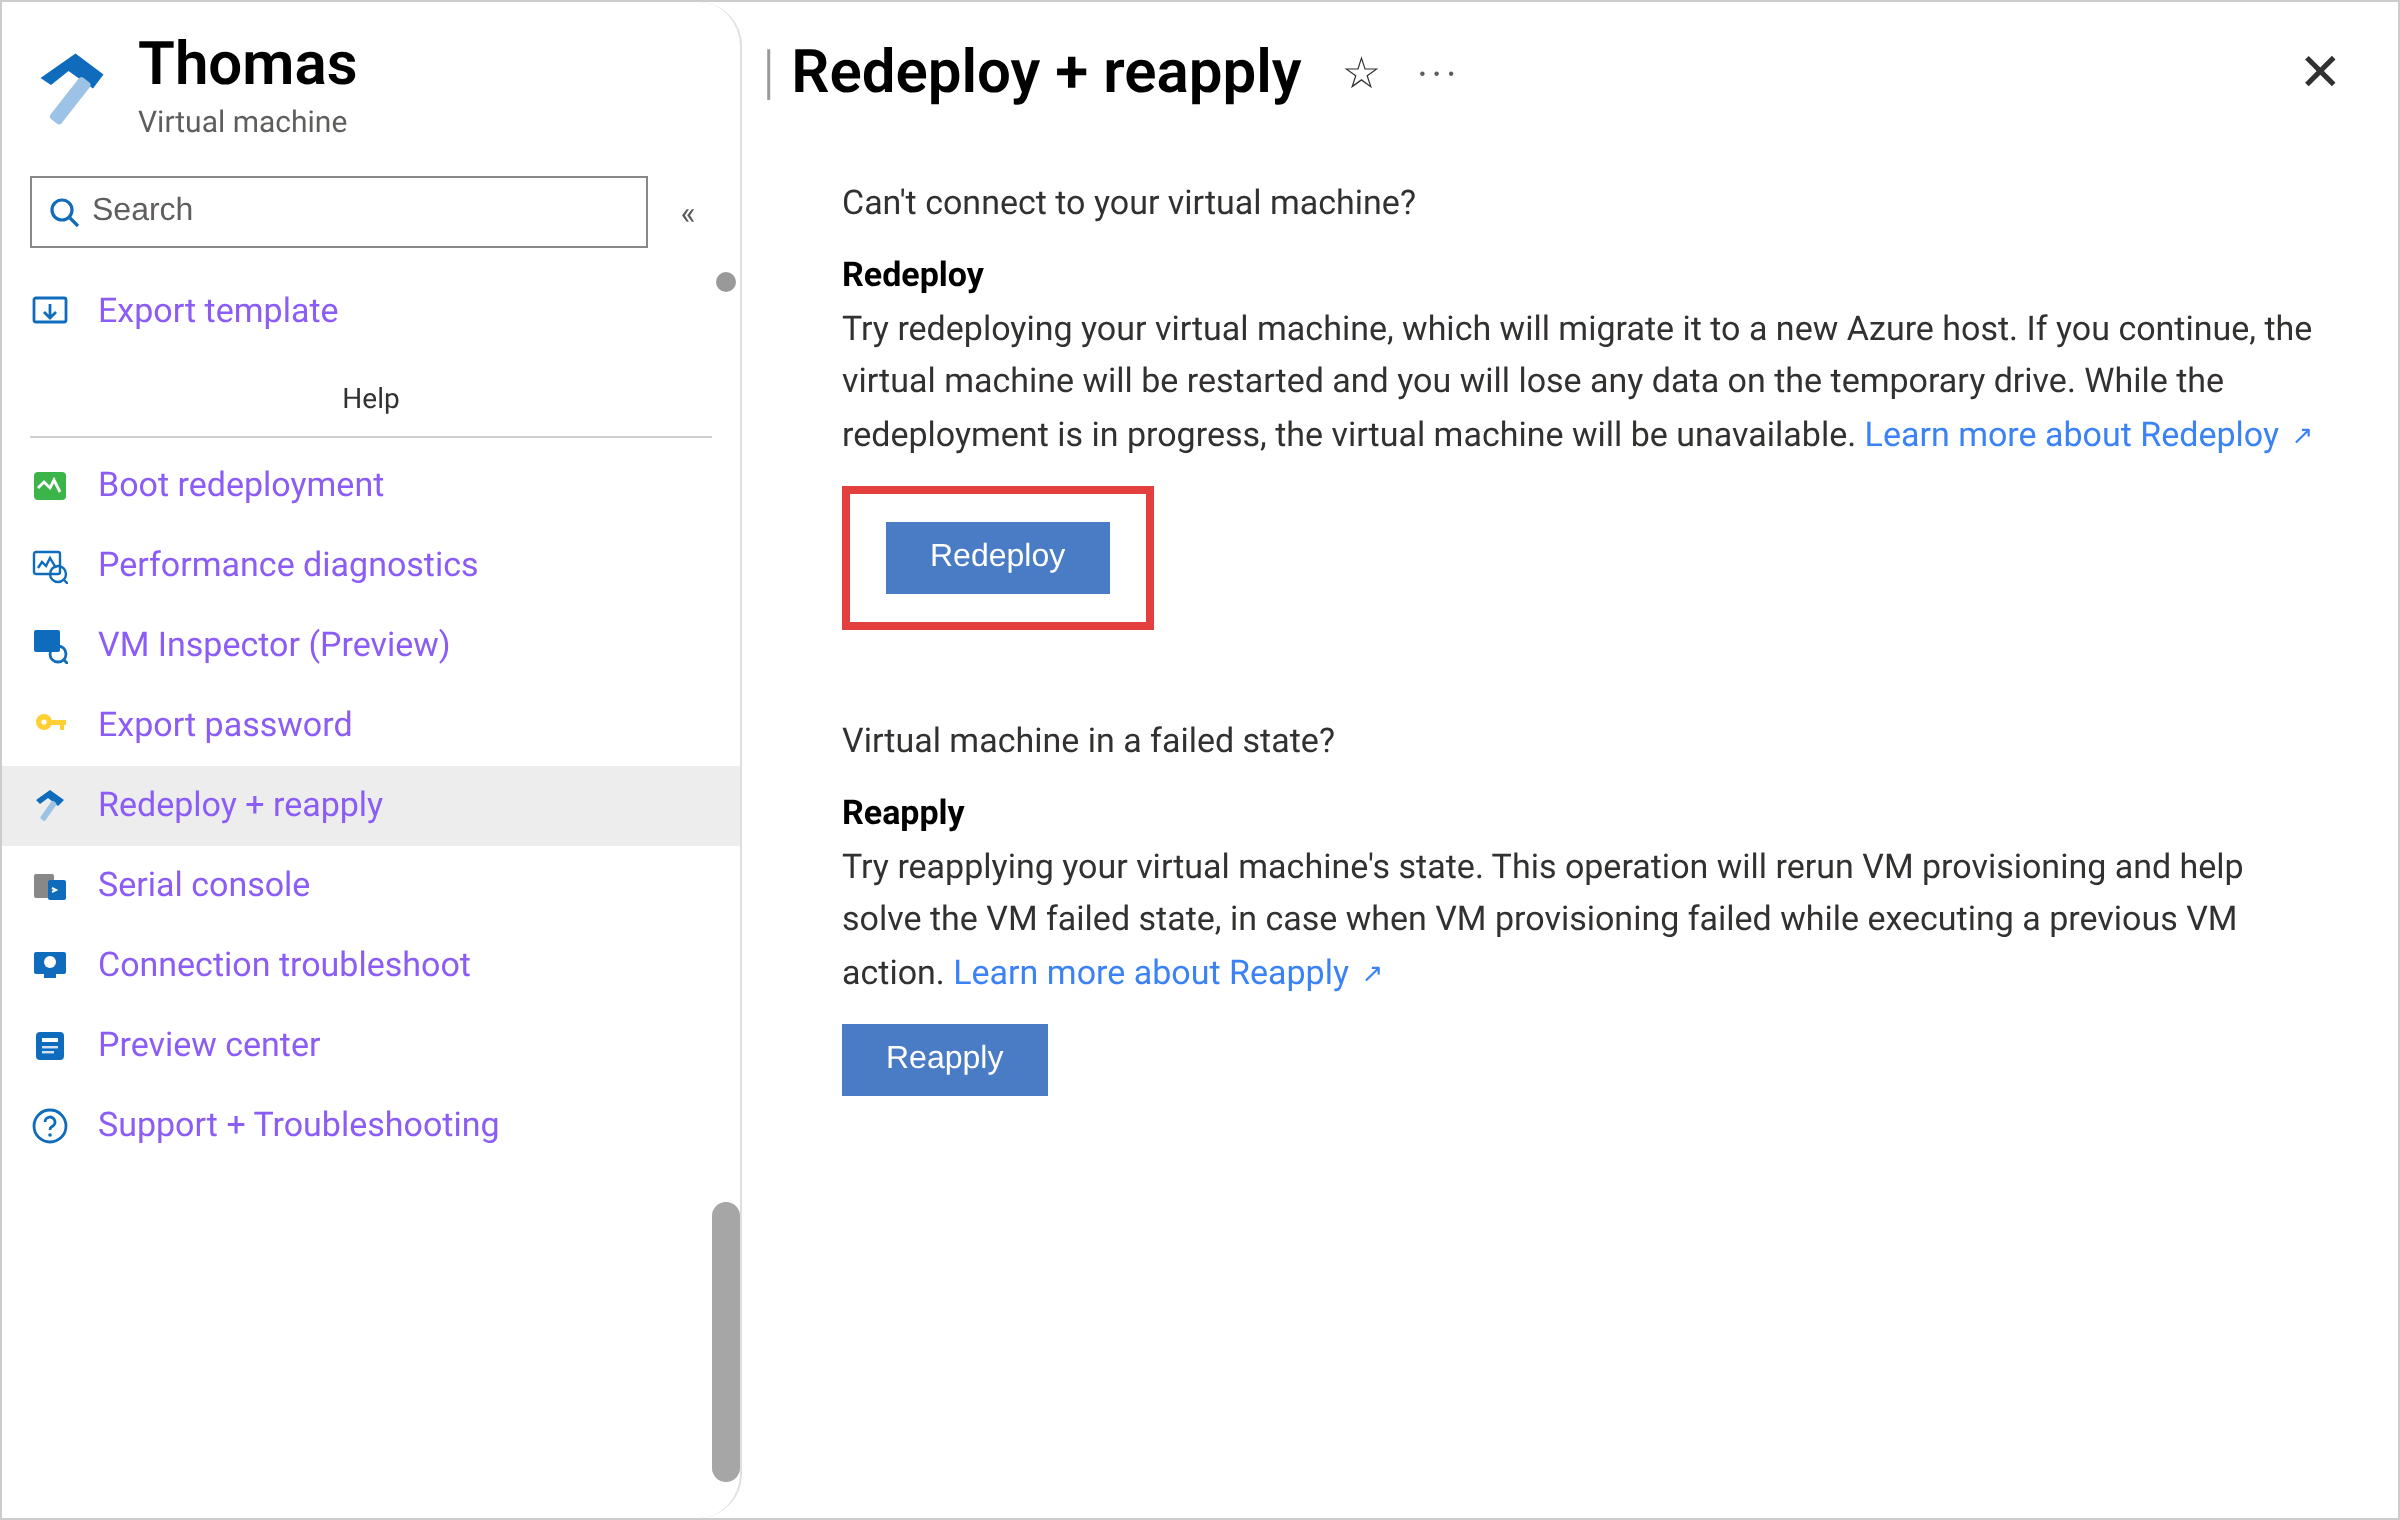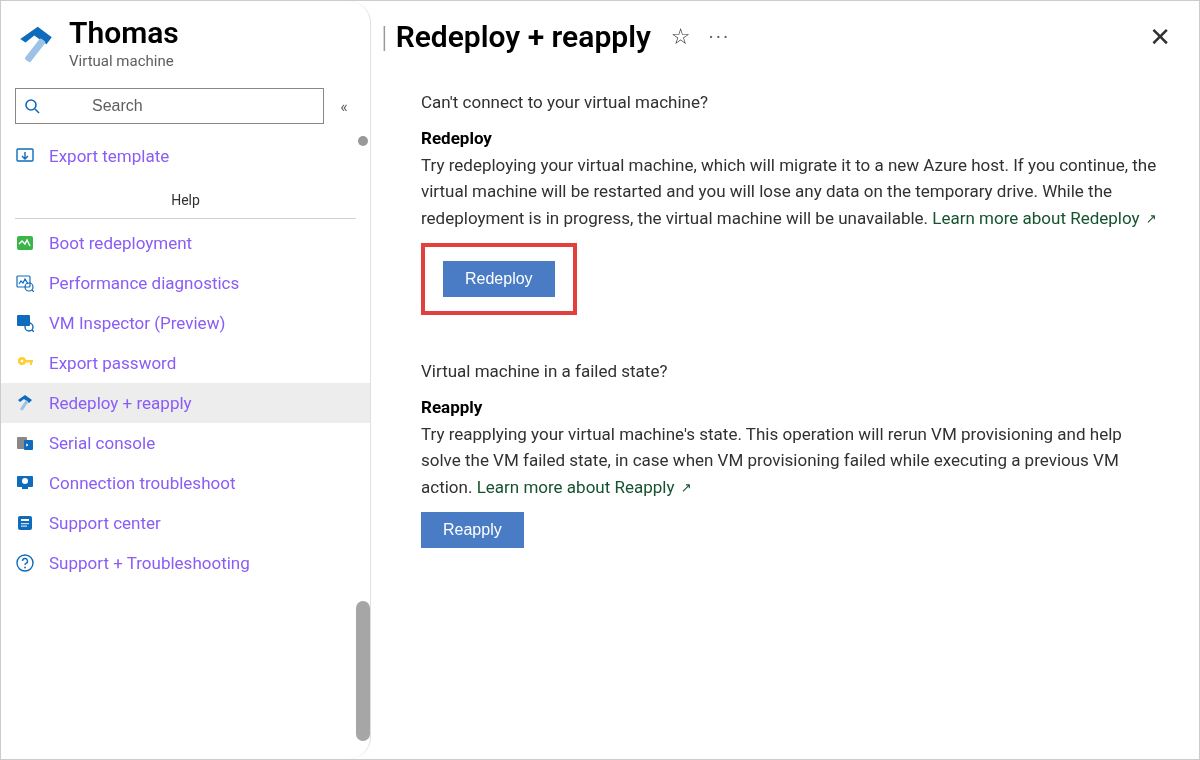--- a/index.html
+++ b/index.html
@@ -44,21 +44,20 @@
   .side-head .vm-type {
     font-size: 15px; color: #605e5c; margin-top: 2px;
   }
   .search-row {
     display: flex; align-items: center; padding: 8px 14px 12px 14px;
   }
   .search-box {
     flex: 1; display: flex; align-items: center;
     border: 1px solid #8a8886; height: 36px; padding: 0 8px;
     background: #fff;
-    gap: 46px;
   }
   .search-box input {
     border: none; outline: none; flex: 1; font-size: 16px;
     color: #323130; background: transparent; padding-left: 6px;
   }
   .search-box input::placeholder { color: #605e5c; }
   .collapse-chevrons {
     margin-left: 8px; width: 24px; text-align: center;
     color: #605e5c; cursor: pointer; font-size: 16px;
   }
@@ -111,21 +110,21 @@
     font-size: 17px; color: #323130; margin-bottom: 16px;
   }
   .subhead {
     font-size: 17px; font-weight: 700; color: #000; margin-bottom: 4px;
   }
   .para {
     font-size: 17px; color: #323130; line-height: 1.55; margin-bottom: 12px;
     max-width: 740px;
   }
   .learn-link {
-    color: #14532d; cursor: pointer;
+    color: #3b82f6; cursor: pointer;
   }
   .ext-icon { font-size: 13px; padding-left: 2px; position: relative; top: -1px; }
   .btn-primary {
     display: inline-block; background: #4a7cc5; color: #fff;
     border: none; padding: 9px 22px; font-size: 16px; cursor: pointer;
   }
   .btn-wrap { margin: 6px 0 46px 0; }
   .callout {
     border: 4px solid #e3403d; padding: 14px 18px 14px 18px;
     display: inline-block; margin-bottom: 46px;
@@ -262,21 +261,21 @@
 
       <div class="side-item">
         <span class="ic">
           <svg width="18" height="18" viewBox="0 0 18 18">
               <rect x="2" y="2" width="14" height="14" rx="2" fill="#0f6cbd"></rect>
               <rect x="5" y="5" width="8" height="2" fill="#fff"></rect>
               <rect x="5" y="9" width="8" height="1.2" fill="#fff" opacity="0.8"></rect>
               <rect x="5" y="11.5" width="6" height="1.2" fill="#fff" opacity="0.8"></rect>
             </svg>
         </span>
-        <span>Support center</span>
+        <span>Preview center</span>
       </div>
 
       <div class="side-item">
         <span class="ic">
           <svg width="18" height="18" viewBox="0 0 18 18">
               <circle cx="9" cy="9" r="8" fill="none" stroke="#0f6cbd" stroke-width="1.4"></circle>
               <path d="M6.5 7 a2.5 2.5 0 1 1 3.5 2.3 c-1 .5-1 1-1 1.7" fill="none" stroke="#0f6cbd" stroke-width="1.4"></path>
               <circle cx="9" cy="13.5" r="0.9" fill="#0f6cbd"></circle>
             </svg>
         </span>

